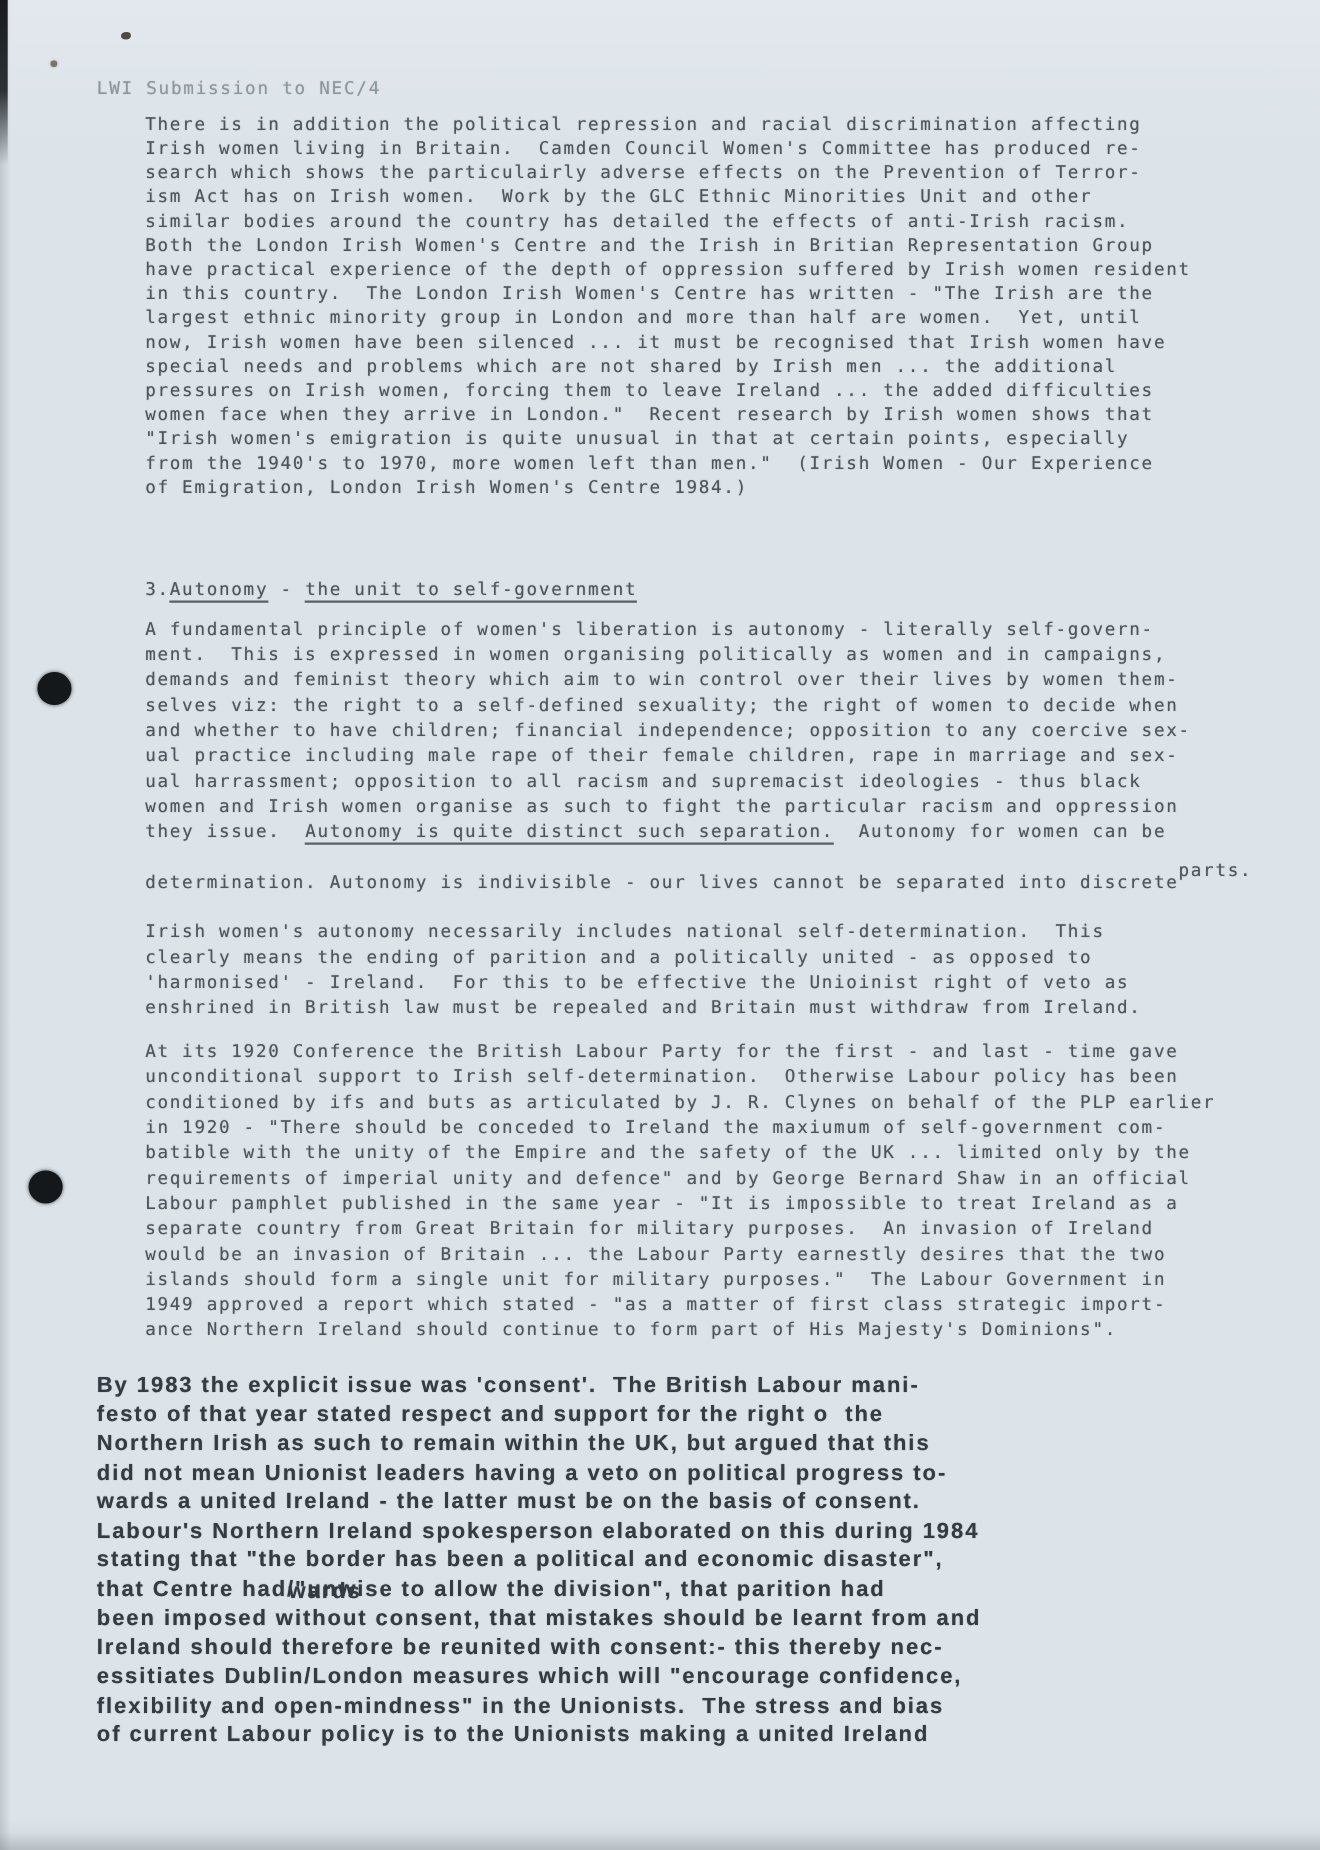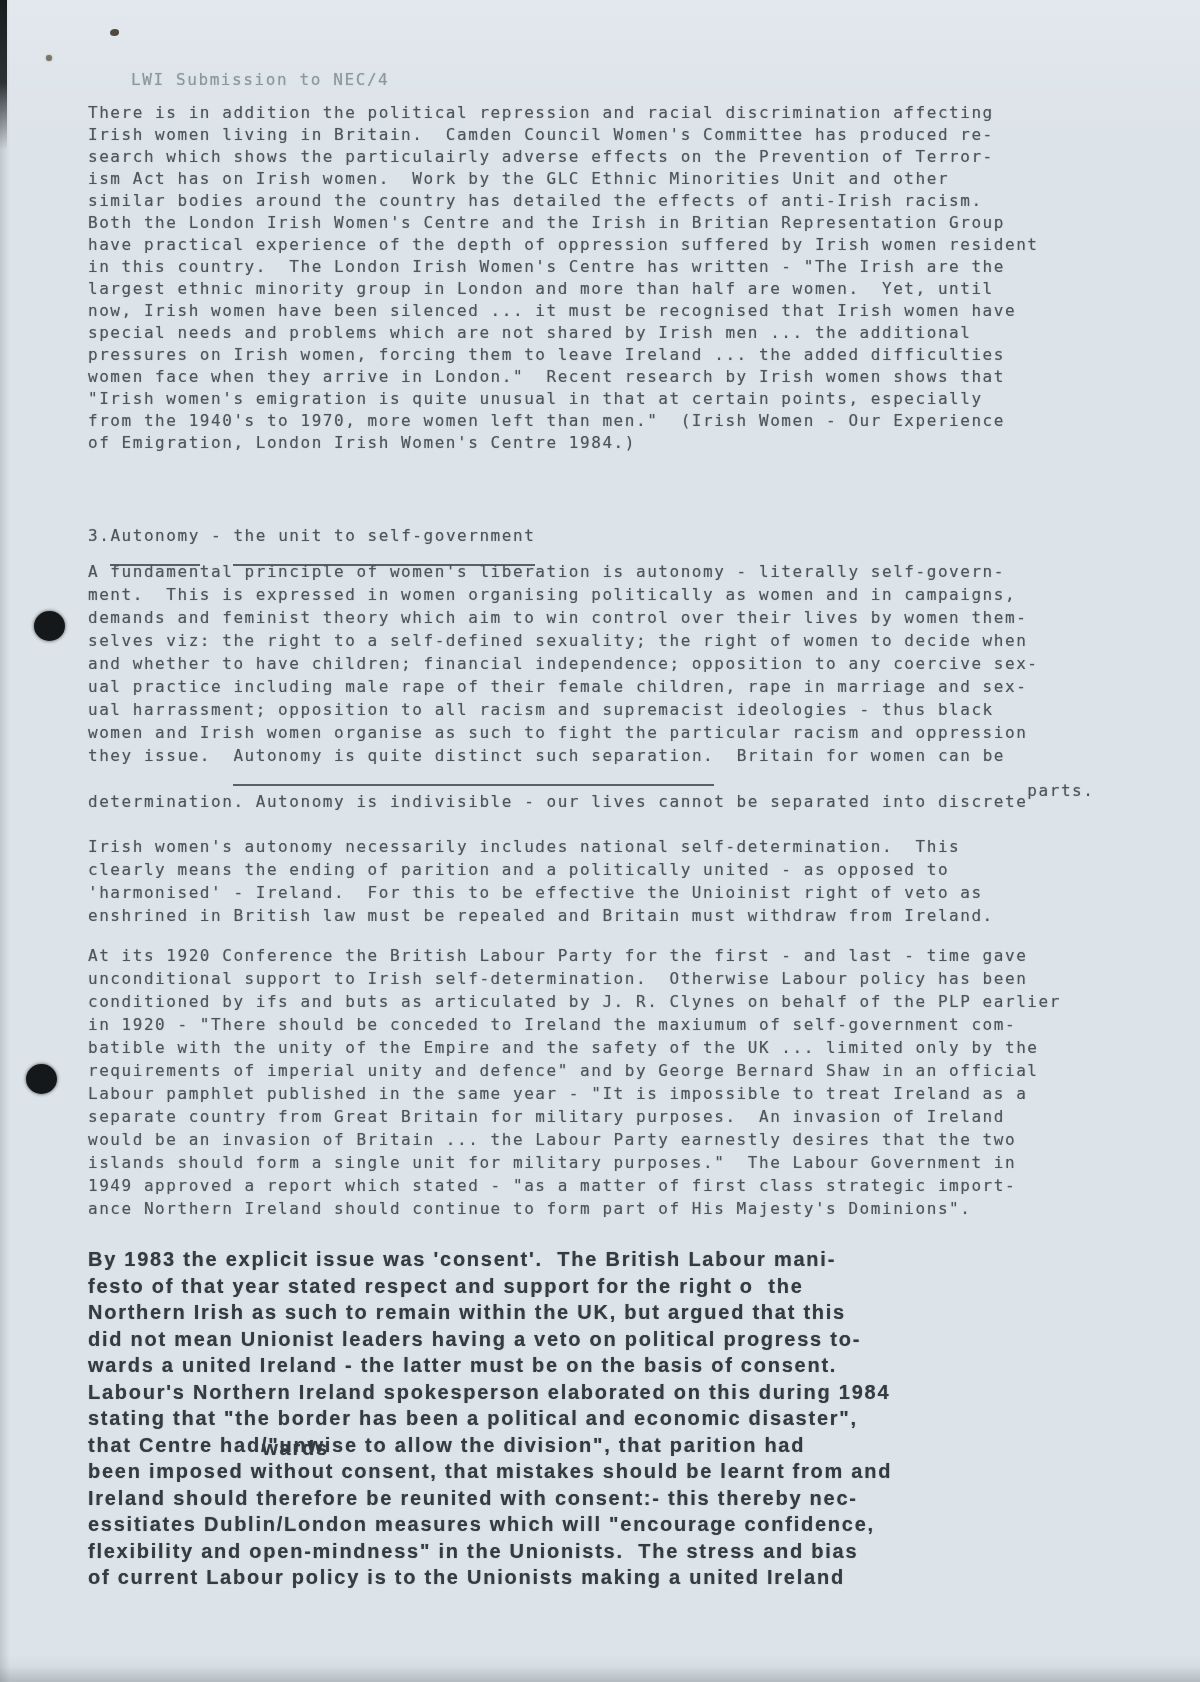--- a/index.html
+++ b/index.html
@@ -11,36 +11,35 @@
     background-image:
       linear-gradient(180deg, rgba(255,255,255,0.18) 0%, rgba(255,255,255,0) 140px),
       linear-gradient(0deg, rgba(98,108,116,0.12) 0%, rgba(98,108,116,0) 28px);
     overflow:hidden;
     font-family:"DejaVu Sans Mono", monospace;
   }
   .t{position:absolute;left:88px;margin:0;white-space:pre;}
   .sm{
     font-family:"DejaVu Sans Mono", monospace;
     font-size:16px;line-height:23px;letter-spacing:1.55px;
-    color:#4d565e;text-shadow:0 0 1px rgba(77,86,94,0.5);
+    color:#4d565e;text-shadow:0 0 1px rgba(77,86,94,0.5);margin-left:44px;
   }
   .p1{line-height:22px;}
   .lg{
     font-family:Liberation Sans, sans-serif;
     font-size:20px;line-height:26.5px;letter-spacing:1.75px;
     font-weight:bold;color:#333b43;text-shadow:0 0 1px rgba(45,52,60,0.55);
   }
   .hdr{
     position:absolute;left:88px;top:70px;
     font-size:16px;letter-spacing:1.6px;
     color:#8d979f;text-shadow:0 0 1px rgba(141,151,159,0.6);
     white-space:pre;
-    margin-left:43px;
   }
-  .u{border-bottom:2px solid rgba(70,78,86,0.88);padding-bottom:19px;}
+  .u{border-bottom:2px solid rgba(70,78,86,0.88);padding-bottom:1px;}
   .raised{position:relative;top:-11px;}
   .ins{display:inline-block;width:0;position:relative;overflow:visible;vertical-align:baseline;}
   .ins>span{position:absolute;left:-6px;top:-17px;white-space:nowrap;}
   .edge-top-left{
     position:absolute;left:0;top:0;width:7px;height:150px;
     background:linear-gradient(180deg,#171b1e 0%,#2c3236 55%,rgba(44,50,54,0) 100%);
   }
   .edge-left-shade{
     position:absolute;left:0;top:0;width:10px;height:100%;
     background:linear-gradient(90deg,rgba(70,78,86,0.18),rgba(70,78,86,0));
@@ -96,21 +95,21 @@
 
   <pre class="t sm" style="top:560px">A fundamental principle of women's liberation is autonomy - literally self-govern-
 ment.  This is expressed in women organising politically as women and in campaigns,
 demands and feminist theory which aim to win control over their lives by women them-
 selves viz: the right to a self-defined sexuality; the right of women to decide when
 and whether to have children; financial independence; opposition to any coercive sex-
 ual practice including male rape of their female children, rape in marriage and sex-
 ual harrassment; opposition to all racism and supremacist ideologies - thus black
 women and Irish women organise as such to fight the particular racism and oppression</pre>
 
-  <div class="t sm" style="top:744px"><span>they issue.  </span><span class="u">Autonomy is quite distinct such separation.</span><span>  Britain for women can be</span></div>
+  <div class="t sm" style="top:744px"><span>they issue.  </span><span class="u">Autonomy is quite distinct such separation.</span><span>  Autonomy for women can be</span></div>
 
 
   <div class="t sm" style="top:790px"><span>determination. Autonomy is indivisible - our lives cannot be separated into discrete</span><span class="raised">parts.</span></div>
 
   <pre class="t sm" style="top:835px">Irish women's autonomy necessarily includes national self-determination.  This
 clearly means the ending of parition and a politically united - as opposed to
 'harmonised' - Ireland.  For this to be effective the Unioinist right of veto as
 enshrined in British law must be repealed and Britain must withdraw from Ireland.</pre>
 
   <pre class="t sm" style="top:944px">At its 1920 Conference the British Labour Party for the first - and last - time gave

